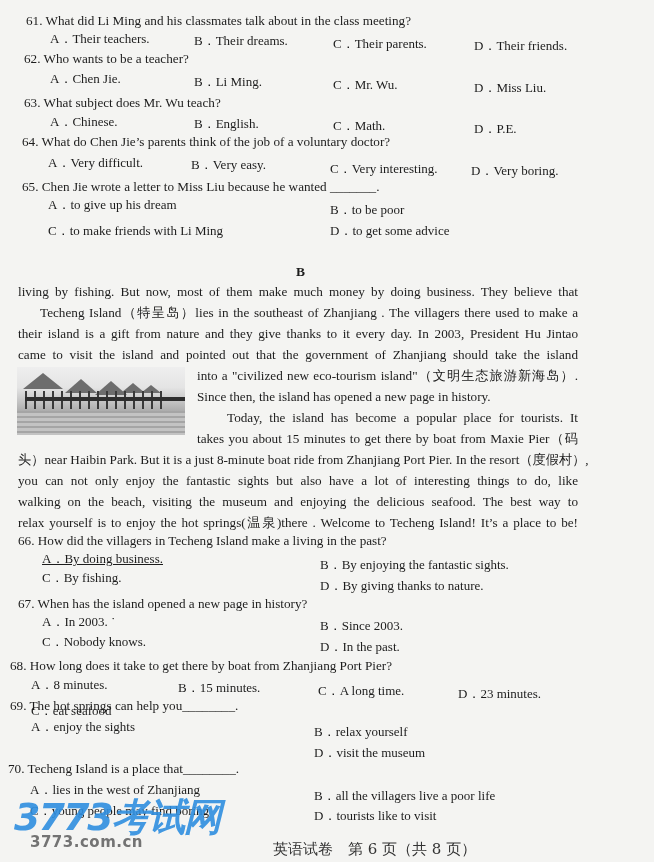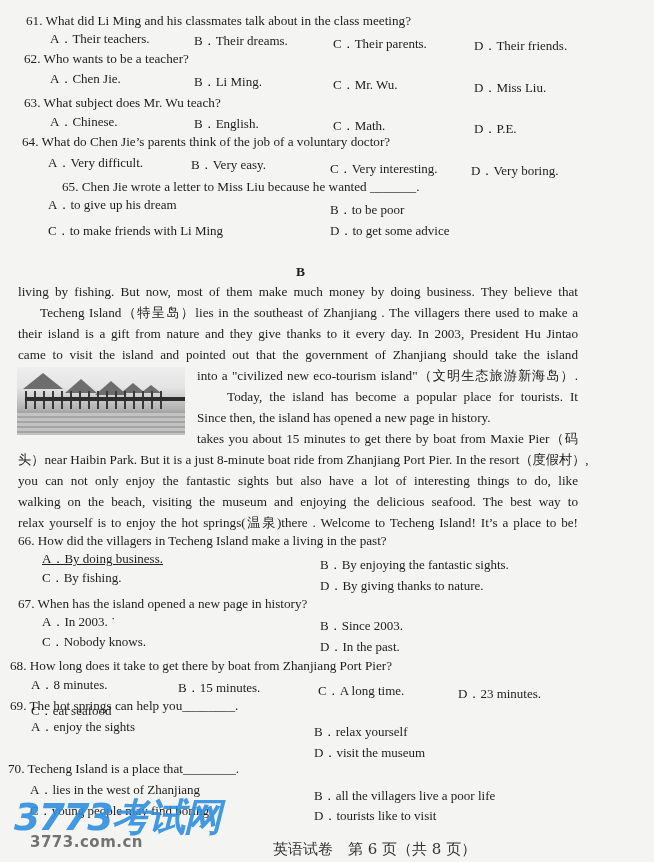--- a/index.html
+++ b/index.html
@@ -68,21 +68,21 @@
 
   <div class="abs q" style="left:22px;top:134px;">
     <span>64.</span>
     <span>What do Chen Jie’s parents think of the job of a voluntary doctor?</span>
   </div>
   <div class="abs opt" style="left:48px;top:155px;">A．Very difficult.</div>
   <div class="abs opt" style="left:191px;top:157px;">B．Very easy.</div>
   <div class="abs opt" style="left:330px;top:161px;">C．Very interesting.</div>
   <div class="abs opt" style="left:471px;top:163px;">D．Very boring.</div>
 
-  <div class="abs q" style="left:22px;top:179px;margin-left:40px;">
+  <div class="abs q" style="left:22px;top:179px;">
     <span>65.</span>
     <span>Chen Jie wrote a letter to Miss Liu because he wanted _______.</span>
   </div>
   <div class="abs opt" style="left:48px;top:197px;">A．to give up his dream</div>
   <div class="abs opt" style="left:330px;top:202px;">B．to be poor</div>
   <div class="abs opt" style="left:48px;top:223px;">C．to make friends with Li Ming</div>
   <div class="abs opt" style="left:330px;top:223px;">D．to get some advice</div>
 
   <div class="abs section-b" style="left:296px;top:264px;">B</div>
 
@@ -99,22 +99,22 @@
     <div class="roof" style="left:78px;top:14px;"></div>
     <div class="roof" style="left:104px;top:16px;border-left-width:12px;border-right-width:12px;border-bottom-width:10px;"></div>
     <div class="roof" style="left:124px;top:18px;border-left-width:10px;border-right-width:10px;border-bottom-width:8px;"></div>
     <div class="posts"></div>
     <div class="deck"></div>
     <div class="water"></div>
   </div>
 
   <div class="para" style="left:197px;top:365px;width:381px;">
     <span class="line">into a "civilized new eco-tourism island"（文明生态旅游新海岛）.</span>
+    <span class="line last">Since then, the island has opened a new page in history.</span>
     <span class="line" style="text-indent:30px;">Today, the island has become a popular place for tourists. It</span>
-    <span class="line last">Since then, the island has opened a new page in history.</span>
     <span class="line">takes you about 15 minutes to get there by boat from Maxie Pier（码</span>
   </div>
 
   <div class="para" style="left:18px;top:449px;width:560px;">
     <span class="line">头）near Haibin Park. But it is a just 8-minute boat ride from Zhanjiang Port Pier. In the resort（度假村）,</span>
     <span class="line">you can not only enjoy the fantastic sights but also have a lot of interesting things to do, like</span>
     <span class="line">walking on the beach, visiting the museum and enjoying the delicious seafood. The best way to</span>
     <span class="line">relax yourself is to enjoy the hot springs(温泉)there . Welcome to Techeng Island! It’s a place to be!</span>
   </div>
 

